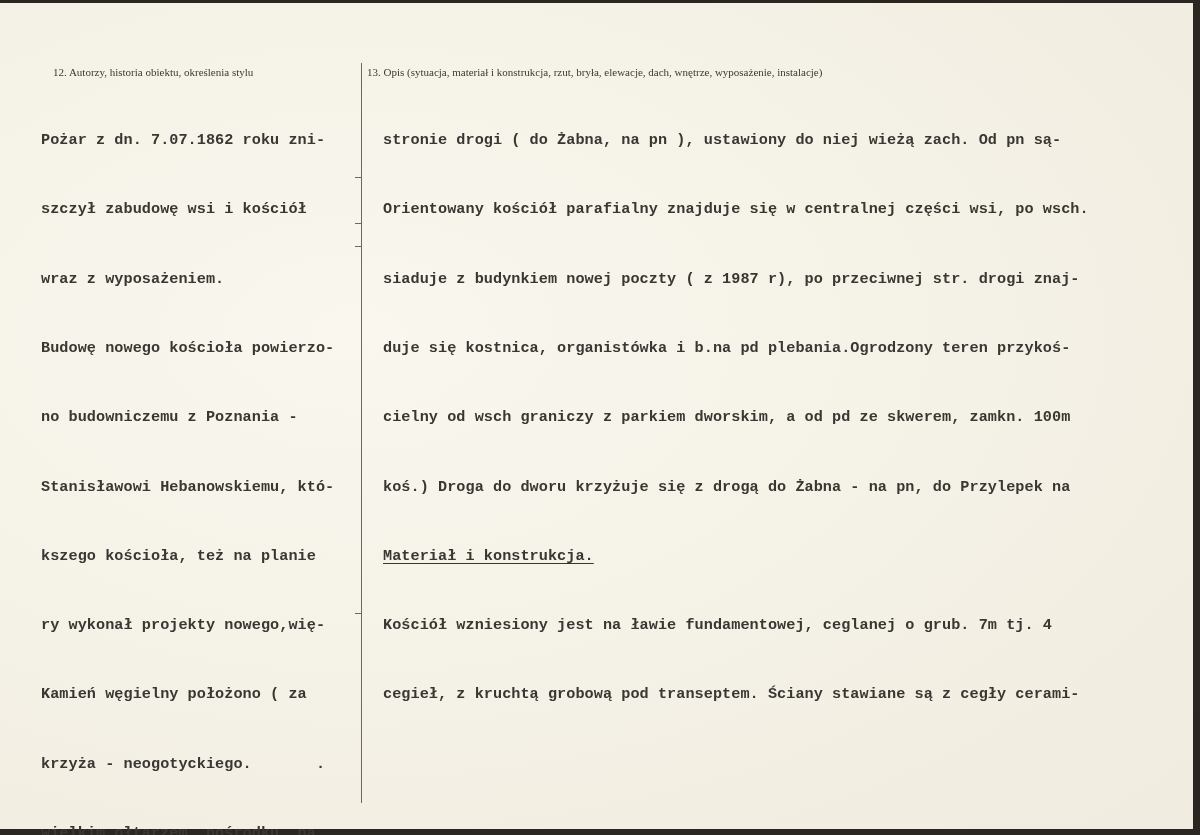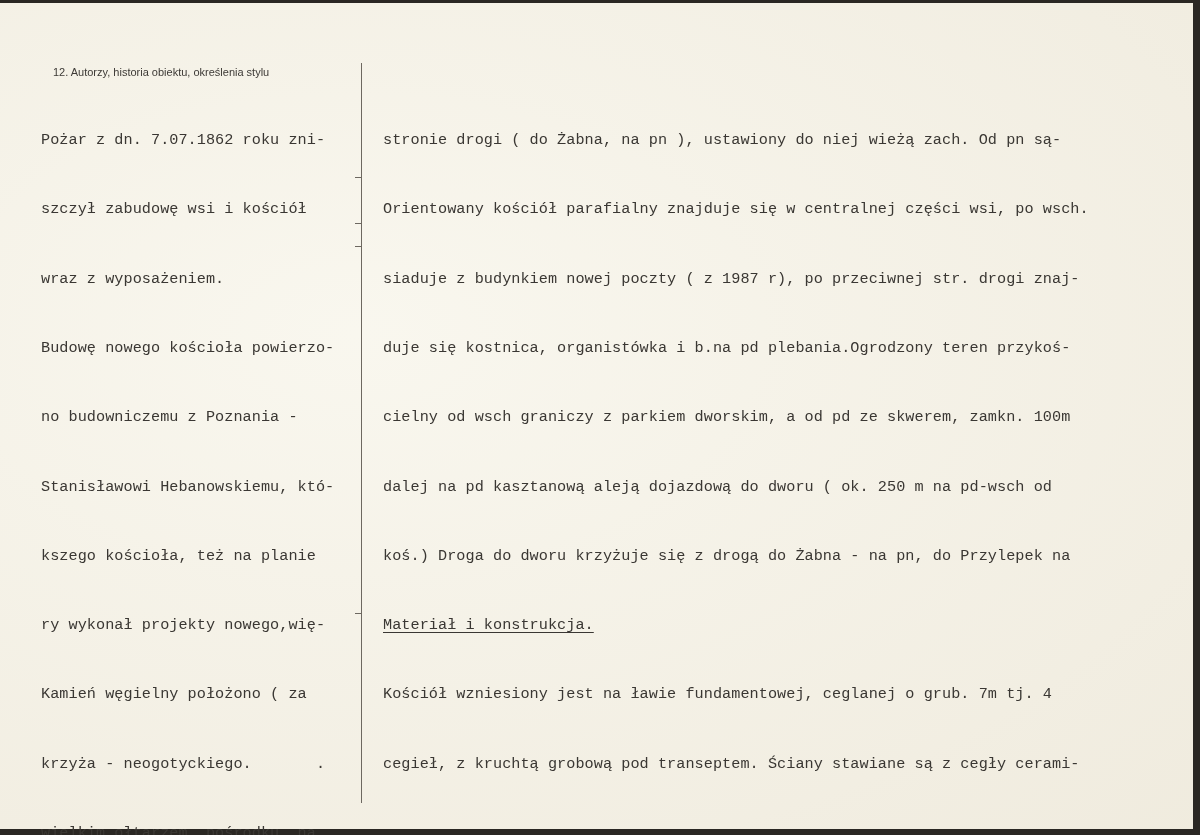--- a/index.html
+++ b/index.html
@@ -17,52 +17,53 @@
     .divider {
       position: absolute; left: 361px; top: 60px;
       width: 1px; height: 740px;
       background: #6d6860;
     }
     .tick {
       position: absolute; height: 1px; width: 6px; background: #6d6860;
     }
     .col-label {
       position: absolute;
-      font-family: Liberation Sans, sans-serif;
+      font-family: Liberation Serif, serif;
       font-size: 11px;
       color: #3d3a36;
       white-space: nowrap;
     }
     .col-left-label { left: 53px; top: 63px; }
     .col-right-label { left: 367px; top: 63px; }
     .typed {
       position: absolute;
       font-family: "Liberation Mono", "DejaVu Sans Mono", monospace;
       font-size: 15.2px;
       color: #3a3733;
       line-height: 23.1px;
       white-space: pre;
       letter-spacing: 0.05px;
     }
-    .typed .line { display: block; height: 23.1px; }
+    .typed .line { display: block; height: 23.1px; font-weight: bold; }
     .col-left-text { left: 41px; top: 80px; }
     .col-right-text { left: 383px; top: 80px; }
     .underline { text-decoration: underline; text-underline-offset: 3px; }
   </style>
 </head>
 <body>
 
 <div class="sheet">
   <div class="divider"></div>
   <div class="tick" style="left:355px; top:174px;"></div>
   <div class="tick" style="left:355px; top:220px;"></div>
   <div class="tick" style="left:355px; top:243px;"></div>
   <div class="tick" style="left:355px; top:610px;"></div>
 
   <div class="col-label col-left-label">12. Autorzy, historia obiektu, określenia stylu</div>
+  <div class="col-label col-right-label">13. Opis (sytuacja, materiał i konstrukcja, rzut, bryła, elewacje, dach, wnętrze, wyposażenie, instalacje)</div>
 
   <div class="typed col-left-text">
     <span class="line">Pożar z dn. 7.07.1862 roku zni-</span>
     <span class="line">szczył zabudowę wsi i kościół</span>
     <span class="line">wraz z wyposażeniem.</span>
     <span class="line">Budowę nowego kościoła powierzo-</span>
     <span class="line">no budowniczemu z Poznania -</span>
     <span class="line">Stanisławowi Hebanowskiemu, któ-</span>
     <span class="line">kszego kościoła, też na planie</span>
     <span class="line">ry wykonał projekty nowego,wię-</span>
@@ -87,21 +88,20 @@
     
     
   </div>
 
   <div class="typed col-right-text">
     <span class="line">stronie drogi ( do Żabna, na pn ), ustawiony do niej wieżą zach. Od pn są-</span>
     <span class="line">Orientowany kościół parafialny znajduje się w centralnej części wsi, po wsch.</span>
     <span class="line">siaduje z budynkiem nowej poczty ( z 1987 r), po przeciwnej str. drogi znaj-</span>
     <span class="line">duje się kostnica, organistówka i b.na pd plebania.Ogrodzony teren przykoś-</span>
     <span class="line">cielny od wsch graniczy z parkiem dworskim, a od pd ze skwerem, zamkn. 100m</span>
-    <span class="line">dalej na pd kasztanową aleją dojazdową do dworu ( ok. 250 m na pd-wsch od</span>
     <span class="line">koś.) Droga do dworu krzyżuje się z drogą do Żabna - na pn, do Przylepek na</span>
     <span class="line underline">Materiał i konstrukcja.</span>
     <span class="line">Kościół wzniesiony jest na ławie fundamentowej, ceglanej o grub. 7m tj. 4</span>
     <span class="line">cegieł, z kruchtą grobową pod transeptem. Ściany stawiane są z cegły cerami-</span>
     
     
     
     
     
     

